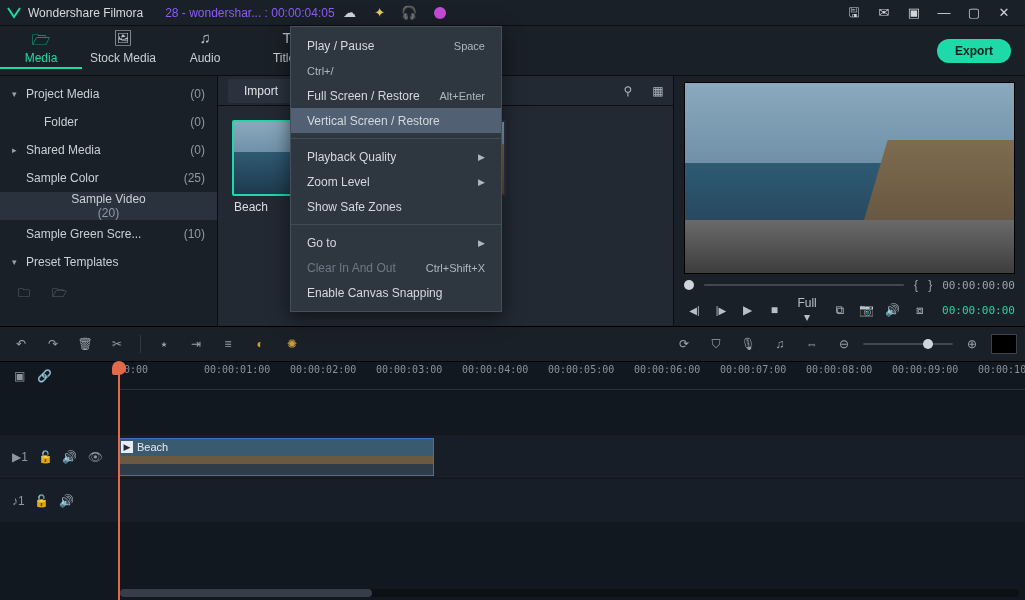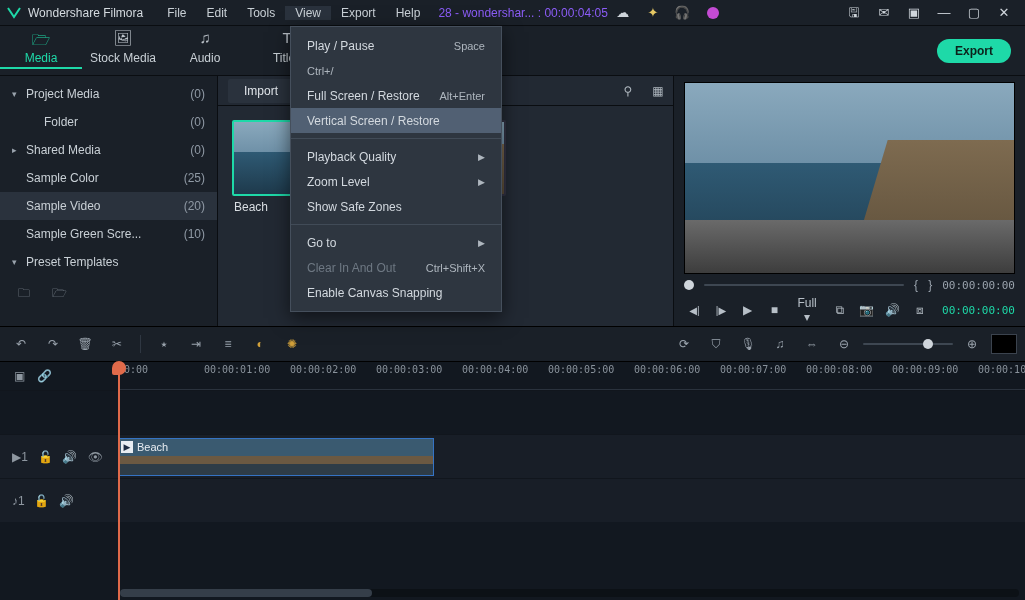--- a/index.html
+++ b/index.html
@@ -36,21 +36,21 @@
   .tabs .tab.active .ticon{color:var(--accent);}
   .tabs .tab.active .tlabel{border-bottom:2px solid var(--accent);padding-bottom:2px;}
   .export-btn{background:var(--accent);color:#0c221b;font-weight:600;border-radius:14px;padding:5px 18px;margin-left:auto;margin-right:14px;cursor:pointer;align-self:center;}
   
   .main{display:flex;height:250px;}
   .sidebar{width:218px;background:var(--panel);border-right:1px solid #0a0d11;padding-top:4px;}
   .side-row{display:flex;align-items:center;padding:0 12px;height:28px;color:var(--text);cursor:pointer;}
   .side-row .chev{width:14px;color:#9aa3ad;font-size:9px;}
   .side-row .label{flex:1;white-space:nowrap;overflow:hidden;text-overflow:ellipsis;}
   .side-row .count{color:var(--text-dim);}
-  .side-row.active{background:var(--panel3);}
+  .side-row.active{background:var(--panel3);flex-direction:column;}
   .side-row.indent{padding-left:30px;}
   .side-foot{display:flex;gap:22px;padding:8px 18px;color:#8b949e;}
   .browser{flex:1;background:var(--panel2);position:relative;}
   .browser-bar{display:flex;align-items:center;height:30px;border-bottom:1px solid #0a0d11;}
   .import-btn{background:var(--panel3);padding:5px 16px;margin-left:10px;border-radius:2px;cursor:pointer;color:#dfe4e9;}
   .browser-bar .spacer{flex:1;}
   .bb-icon{width:30px;text-align:center;color:#aeb6be;cursor:pointer;}
   .thumbgrid{display:flex;flex-wrap:wrap;gap:14px;padding:14px;}
   .thumb{width:130px;}
   .thumb-img{width:130px;height:76px;border:2px solid transparent;border-radius:2px;background:#334;position:relative;overflow:hidden;}
@@ -116,21 +116,20 @@
 </head>
 <body>
 
 <div class="titlebar">
   <span class="logo">
     <svg width="16" height="16" viewBox="0 0 16 16">
         <path d="M2 3 L8 12 L14 3" fill="none" stroke="#1ed9a8" stroke-width="2"></path>
       </svg>
   </span>
   <span class="appname">Wondershare Filmora</span>
-  <span id="menubar-slot"><span class="menu-item">File</span><span class="menu-item">Edit</span><span class="menu-item">Tools</span><span class="menu-item active">View</span><span class="menu-item">Export</span><span class="menu-item">Help</span></span>
   <span class="proj">28 - wondershar... : 00:00:04:05</span>
   <span class="winicon">☁</span>
   <span class="winicon light">✦</span>
   <span class="winicon" style="color:#2ac7b7">🎧</span>
   <span class="winicon">
     <svg width="14" height="14">
         <circle cx="7" cy="7" r="6" fill="#c44bd4"></circle>
       </svg>
   </span>
   <span class="flex"></span>

